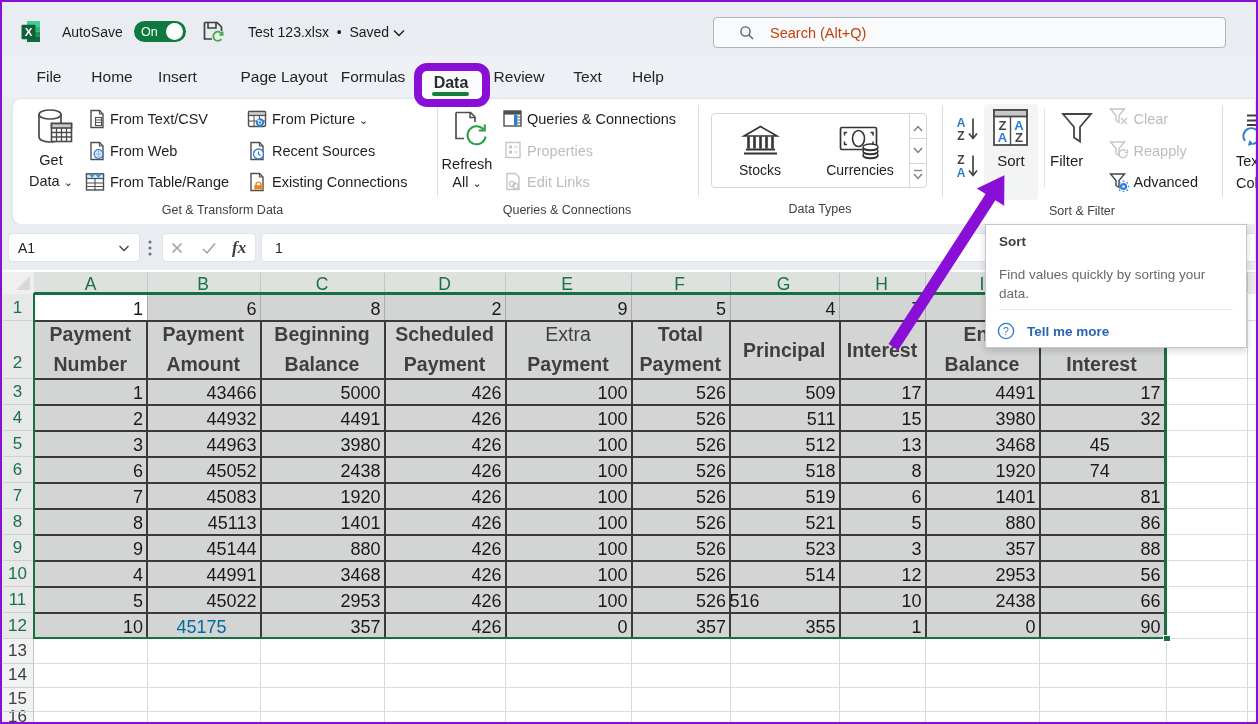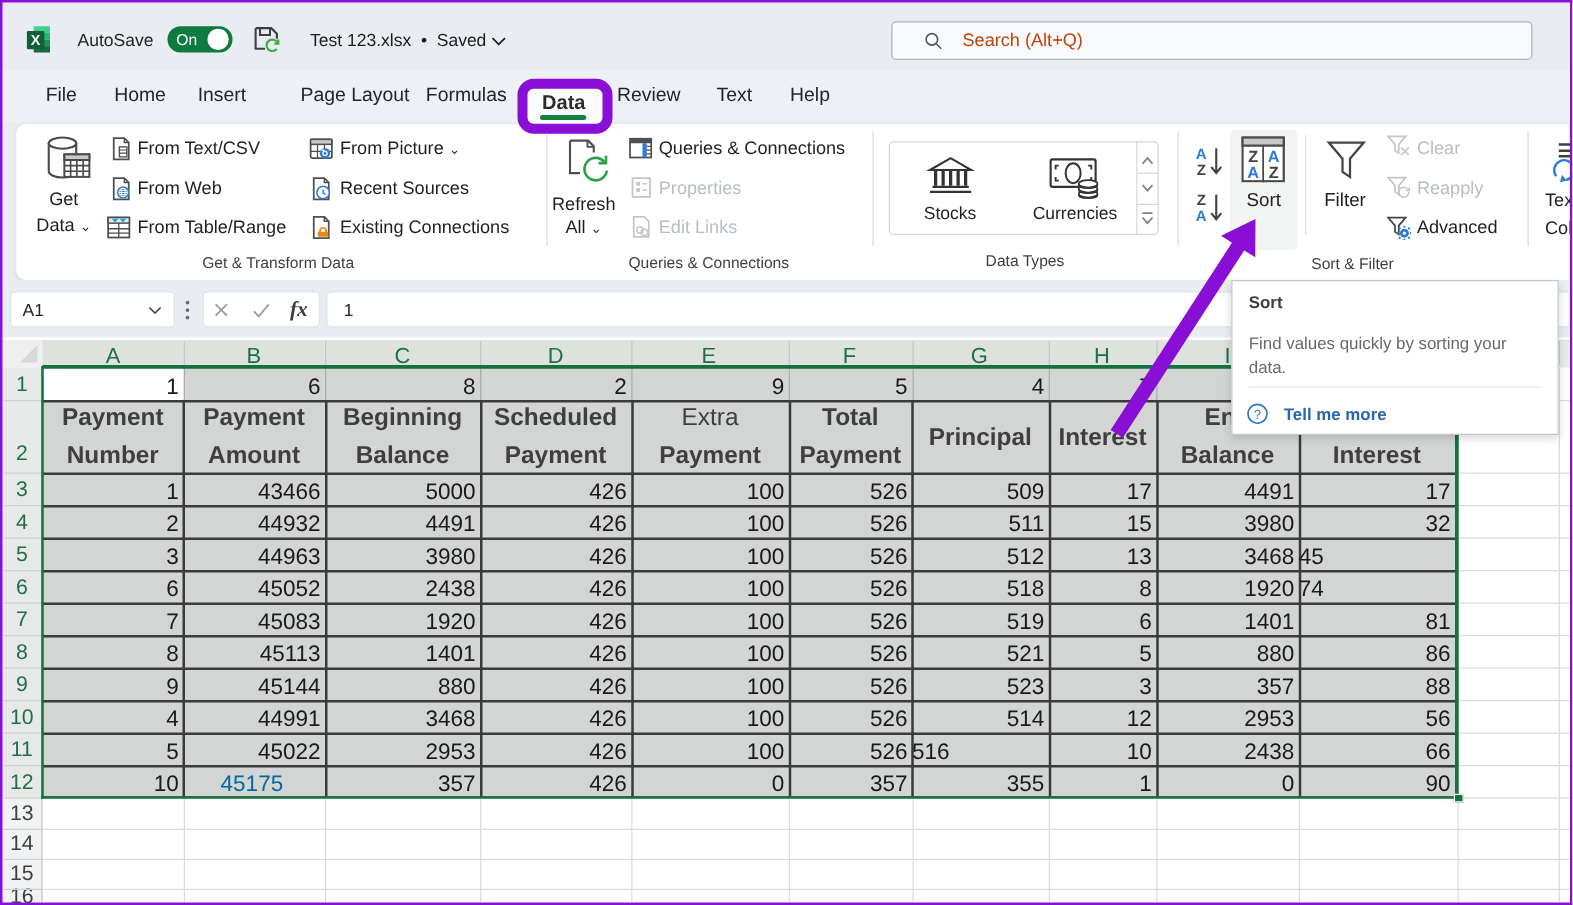--- a/index.html
+++ b/index.html
@@ -188,21 +188,21 @@
 <text x="9.5" y="20.5" font-size="13" font-weight="bold" fill="#444" text-anchor="middle" font-family="Liberation Sans">Z</text>
 <text x="9.5" y="33" font-size="13" font-weight="bold" fill="#2b7cd3" text-anchor="middle" font-family="Liberation Sans">A</text>
 <text x="26" y="20.5" font-size="13" font-weight="bold" fill="#2b7cd3" text-anchor="middle" font-family="Liberation Sans">A</text>
 <text x="26" y="33" font-size="13" font-weight="bold" fill="#444" text-anchor="middle" font-family="Liberation Sans">Z</text>
 </svg>
 <div class="abs" style="left:985px;top:152px;width:52px;height:17px;text-align:center;font-size:15px;color:#222;line-height:17px">Sort</div>
 <div class="abs" style="left:1044px;top:108px;width:1px;height:80px;background:#e0e3e6"></div>
 <svg class="abs" style="left:1059px;top:110px" width="36" height="36" viewBox="0 0 36 36">
 <path d="M4 4 h28 l-11 13 v14.5 l-6 -4 v-10.5 z" stroke="#444" stroke-width="1.8" fill="#fdfdfd"></path>
 </svg>
-<div class="abs" style="left:1050px;top:152px;width:52px;height:17px;text-align:center;font-size:15px;color:#222;line-height:17px">Filter</div>
+<div class="abs" style="left:1050px;top:152px;width:52px;height:17px;font-size:15px;color:#222;line-height:17px">Filter</div>
 <svg class="abs" style="left:1109px;top:107px" width="20" height="20" viewBox="0 0 20 20">
 <path d="M1.5 2 h14 l-5.5 6.5 v7 l-3 -2 v-5 z" stroke="#c3c6c9" stroke-width="1.4" fill="#fff"></path>
     <path d="M12 11 l6 6 M18 11 l-6 6" stroke="#c3c6c9" stroke-width="1.4"></path>
   </svg>
 <div class="abs" style="left:1133.5px;top:110px;width:100px;height:17px;font-size:14.5px;color:#b9bdc1;line-height:18px">Clear</div>
 <svg class="abs" style="left:1109px;top:140px" width="20" height="20" viewBox="0 0 20 20">
 <path d="M1.5 2 h14 l-5.5 6.5 v7 l-3 -2 v-5 z" stroke="#c3c6c9" stroke-width="1.4" fill="#fff"></path>
     <path d="M18 13.5 a4 4 0 1 1 -1.2 -2.6" stroke="#c3c6c9" stroke-width="1.3" fill="none"></path>
     <path d="M18.5 9.5 v2.8 h-2.8" stroke="#c3c6c9" stroke-width="1.3" fill="none"></path>
   </svg>
@@ -416,31 +416,31 @@
 <div class="abs" style="left:1039px;top:409px;width:121.5px;height:20px;text-align:right;font-size:18px;color:#1a1a1a;line-height:20px">32</div>
 <div class="abs" style="left:34px;top:435px;width:109.0px;height:20px;text-align:right;font-size:18px;color:#1a1a1a;line-height:20px">3</div>
 <div class="abs" style="left:146.5px;top:435px;width:110.0px;height:20px;text-align:right;font-size:18px;color:#1a1a1a;line-height:20px">44963</div>
 <div class="abs" style="left:260px;top:435px;width:120.5px;height:20px;text-align:right;font-size:18px;color:#1a1a1a;line-height:20px">3980</div>
 <div class="abs" style="left:384px;top:435px;width:117.5px;height:20px;text-align:right;font-size:18px;color:#1a1a1a;line-height:20px">426</div>
 <div class="abs" style="left:505px;top:435px;width:122.5px;height:20px;text-align:right;font-size:18px;color:#1a1a1a;line-height:20px">100</div>
 <div class="abs" style="left:631px;top:435px;width:95.0px;height:20px;text-align:right;font-size:18px;color:#1a1a1a;line-height:20px">526</div>
 <div class="abs" style="left:729.5px;top:435px;width:106.0px;height:20px;text-align:right;font-size:18px;color:#1a1a1a;line-height:20px">512</div>
 <div class="abs" style="left:839px;top:435px;width:82.5px;height:20px;text-align:right;font-size:18px;color:#1a1a1a;line-height:20px">13</div>
 <div class="abs" style="left:925px;top:435px;width:110.5px;height:20px;text-align:right;font-size:18px;color:#1a1a1a;line-height:20px">3468</div>
-<div class="abs" style="left:1039px;top:435px;width:121.5px;height:20px;text-align:left;font-size:18px;color:#1a1a1a;line-height:20px">45</div>
+<div class="abs" style="left:1039px;top:435px;width:121.5px;height:20px;text-align:center;font-size:18px;color:#1a1a1a;line-height:20px">45</div>
 <div class="abs" style="left:34px;top:461px;width:109.0px;height:20px;text-align:right;font-size:18px;color:#1a1a1a;line-height:20px">6</div>
 <div class="abs" style="left:146.5px;top:461px;width:110.0px;height:20px;text-align:right;font-size:18px;color:#1a1a1a;line-height:20px">45052</div>
 <div class="abs" style="left:260px;top:461px;width:120.5px;height:20px;text-align:right;font-size:18px;color:#1a1a1a;line-height:20px">2438</div>
 <div class="abs" style="left:384px;top:461px;width:117.5px;height:20px;text-align:right;font-size:18px;color:#1a1a1a;line-height:20px">426</div>
 <div class="abs" style="left:505px;top:461px;width:122.5px;height:20px;text-align:right;font-size:18px;color:#1a1a1a;line-height:20px">100</div>
 <div class="abs" style="left:631px;top:461px;width:95.0px;height:20px;text-align:right;font-size:18px;color:#1a1a1a;line-height:20px">526</div>
 <div class="abs" style="left:729.5px;top:461px;width:106.0px;height:20px;text-align:right;font-size:18px;color:#1a1a1a;line-height:20px">518</div>
 <div class="abs" style="left:839px;top:461px;width:82.5px;height:20px;text-align:right;font-size:18px;color:#1a1a1a;line-height:20px">8</div>
 <div class="abs" style="left:925px;top:461px;width:110.5px;height:20px;text-align:right;font-size:18px;color:#1a1a1a;line-height:20px">1920</div>
-<div class="abs" style="left:1039px;top:461px;width:121.5px;height:20px;text-align:left;font-size:18px;color:#1a1a1a;line-height:20px">74</div>
+<div class="abs" style="left:1039px;top:461px;width:121.5px;height:20px;text-align:center;font-size:18px;color:#1a1a1a;line-height:20px">74</div>
 <div class="abs" style="left:34px;top:487px;width:109.0px;height:20px;text-align:right;font-size:18px;color:#1a1a1a;line-height:20px">7</div>
 <div class="abs" style="left:146.5px;top:487px;width:110.0px;height:20px;text-align:right;font-size:18px;color:#1a1a1a;line-height:20px">45083</div>
 <div class="abs" style="left:260px;top:487px;width:120.5px;height:20px;text-align:right;font-size:18px;color:#1a1a1a;line-height:20px">1920</div>
 <div class="abs" style="left:384px;top:487px;width:117.5px;height:20px;text-align:right;font-size:18px;color:#1a1a1a;line-height:20px">426</div>
 <div class="abs" style="left:505px;top:487px;width:122.5px;height:20px;text-align:right;font-size:18px;color:#1a1a1a;line-height:20px">100</div>
 <div class="abs" style="left:631px;top:487px;width:95.0px;height:20px;text-align:right;font-size:18px;color:#1a1a1a;line-height:20px">526</div>
 <div class="abs" style="left:729.5px;top:487px;width:106.0px;height:20px;text-align:right;font-size:18px;color:#1a1a1a;line-height:20px">519</div>
 <div class="abs" style="left:839px;top:487px;width:82.5px;height:20px;text-align:right;font-size:18px;color:#1a1a1a;line-height:20px">6</div>
 <div class="abs" style="left:925px;top:487px;width:110.5px;height:20px;text-align:right;font-size:18px;color:#1a1a1a;line-height:20px">1401</div>
 <div class="abs" style="left:1039px;top:487px;width:121.5px;height:20px;text-align:right;font-size:18px;color:#1a1a1a;line-height:20px">81</div>

